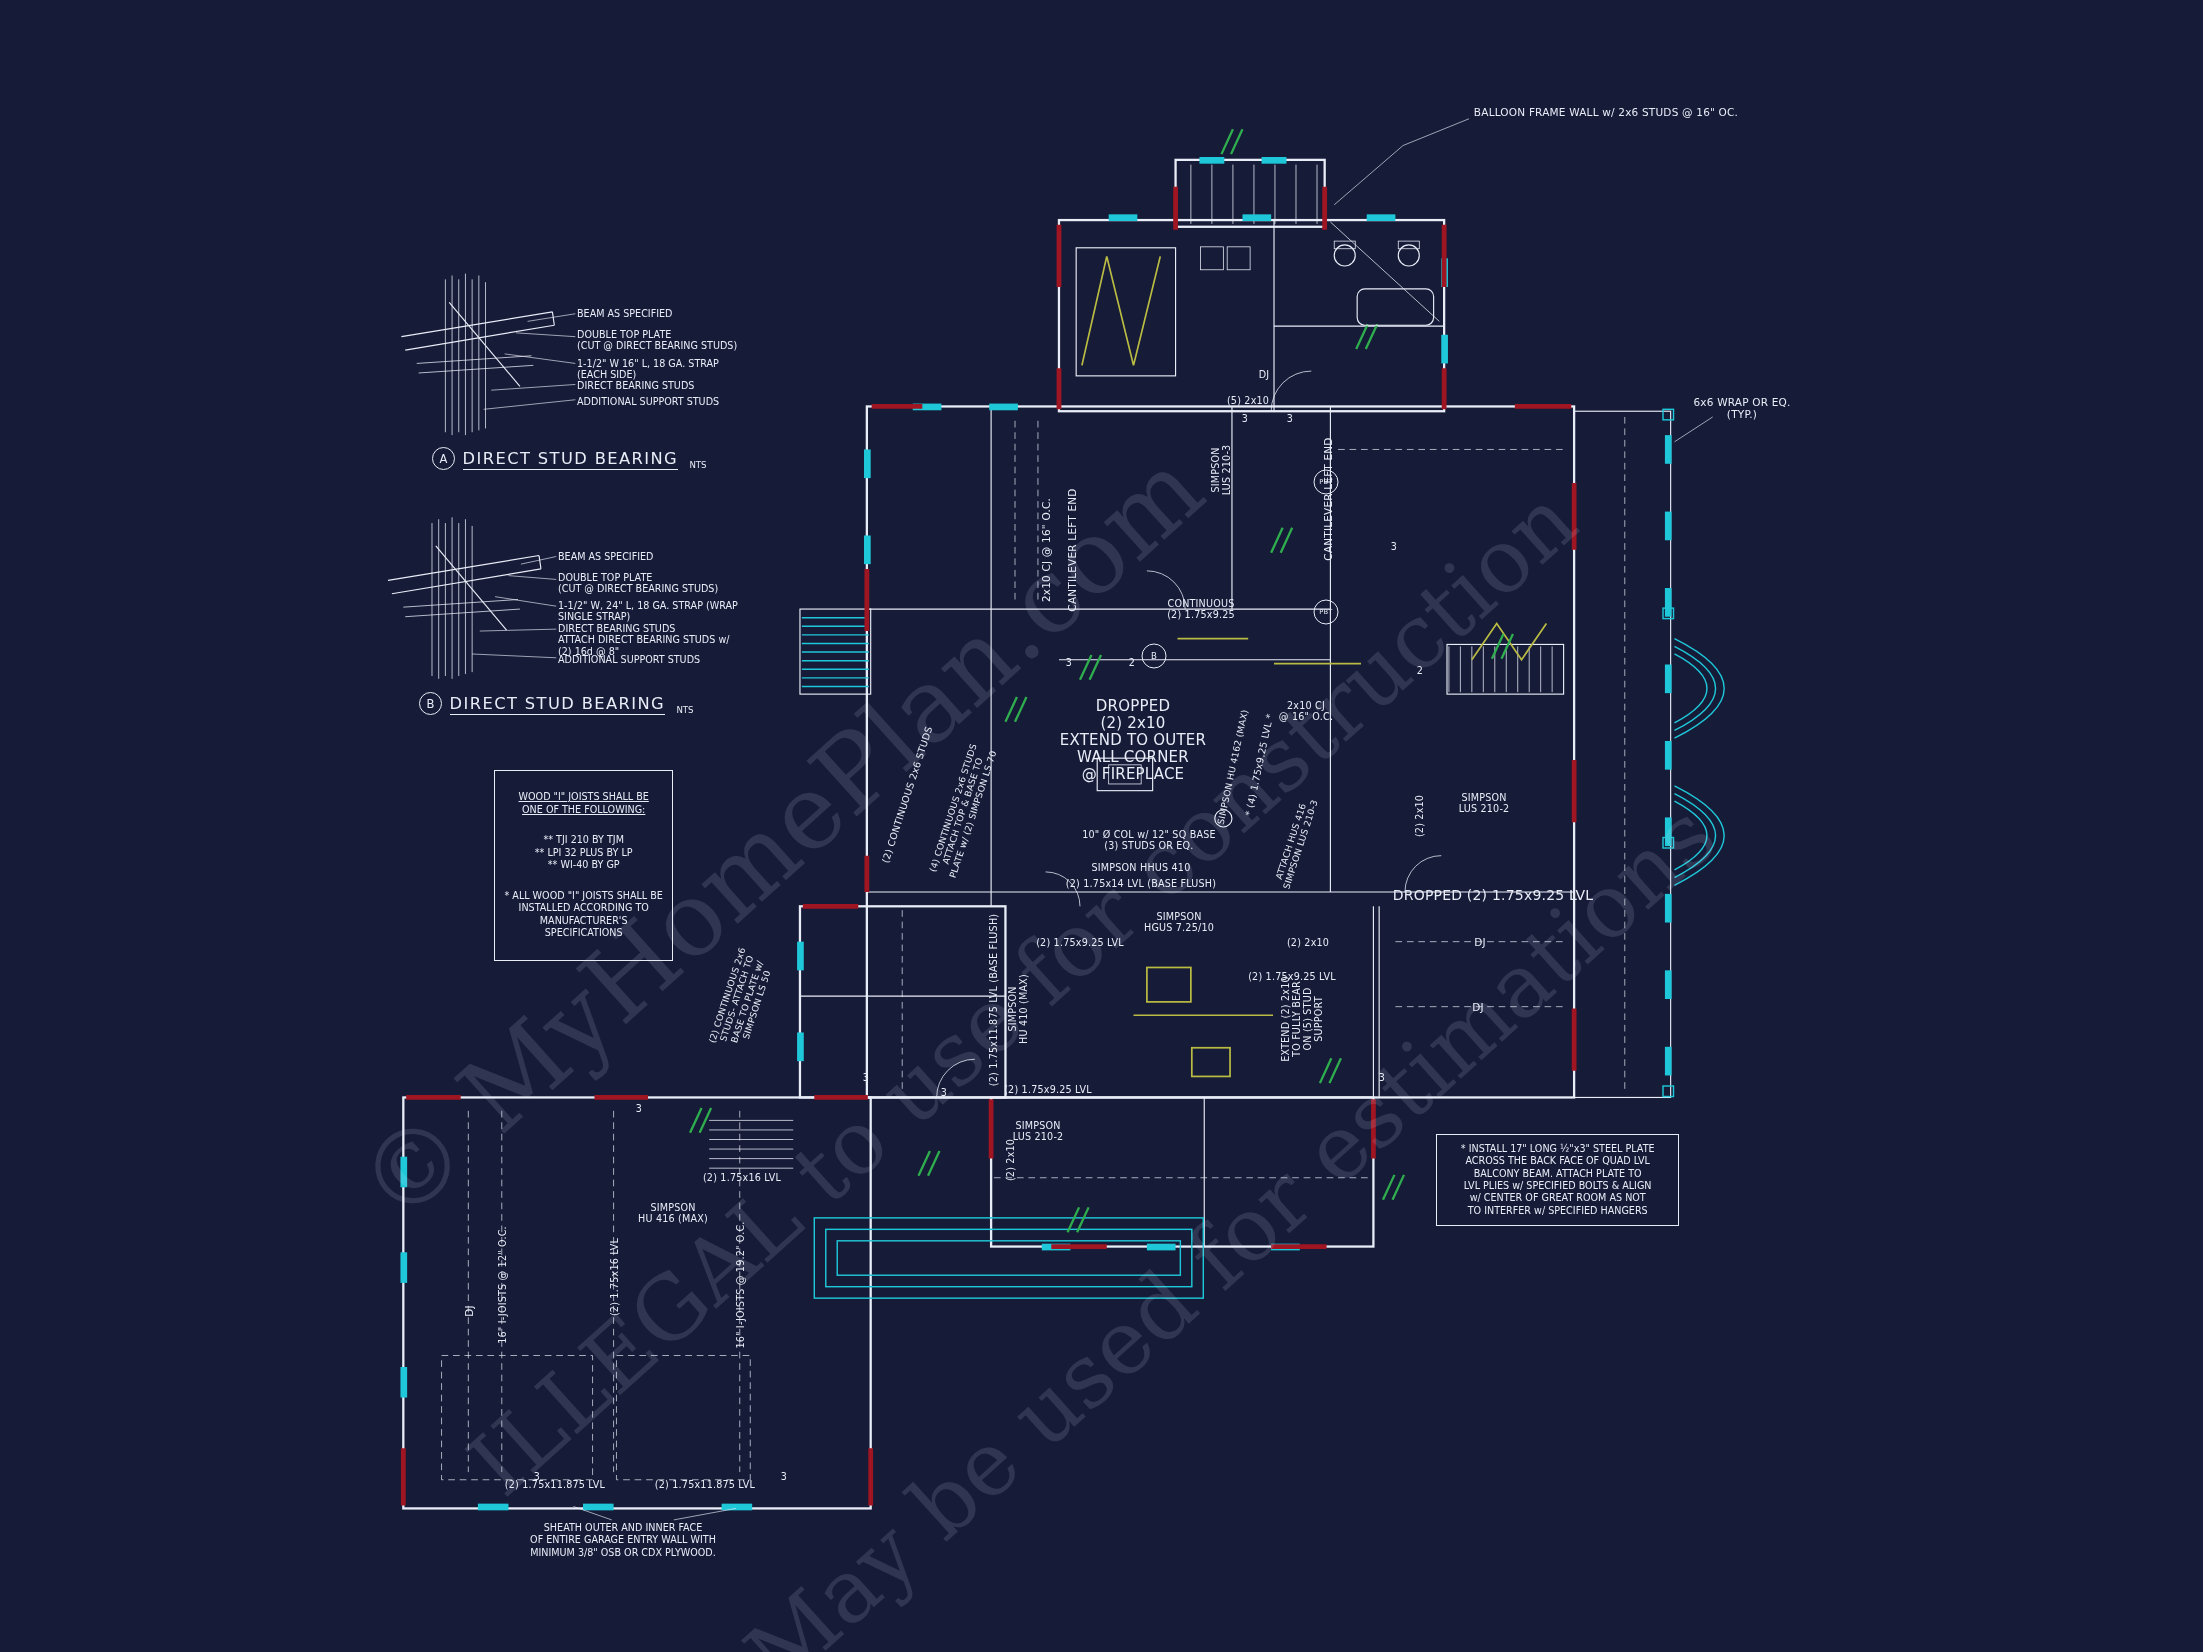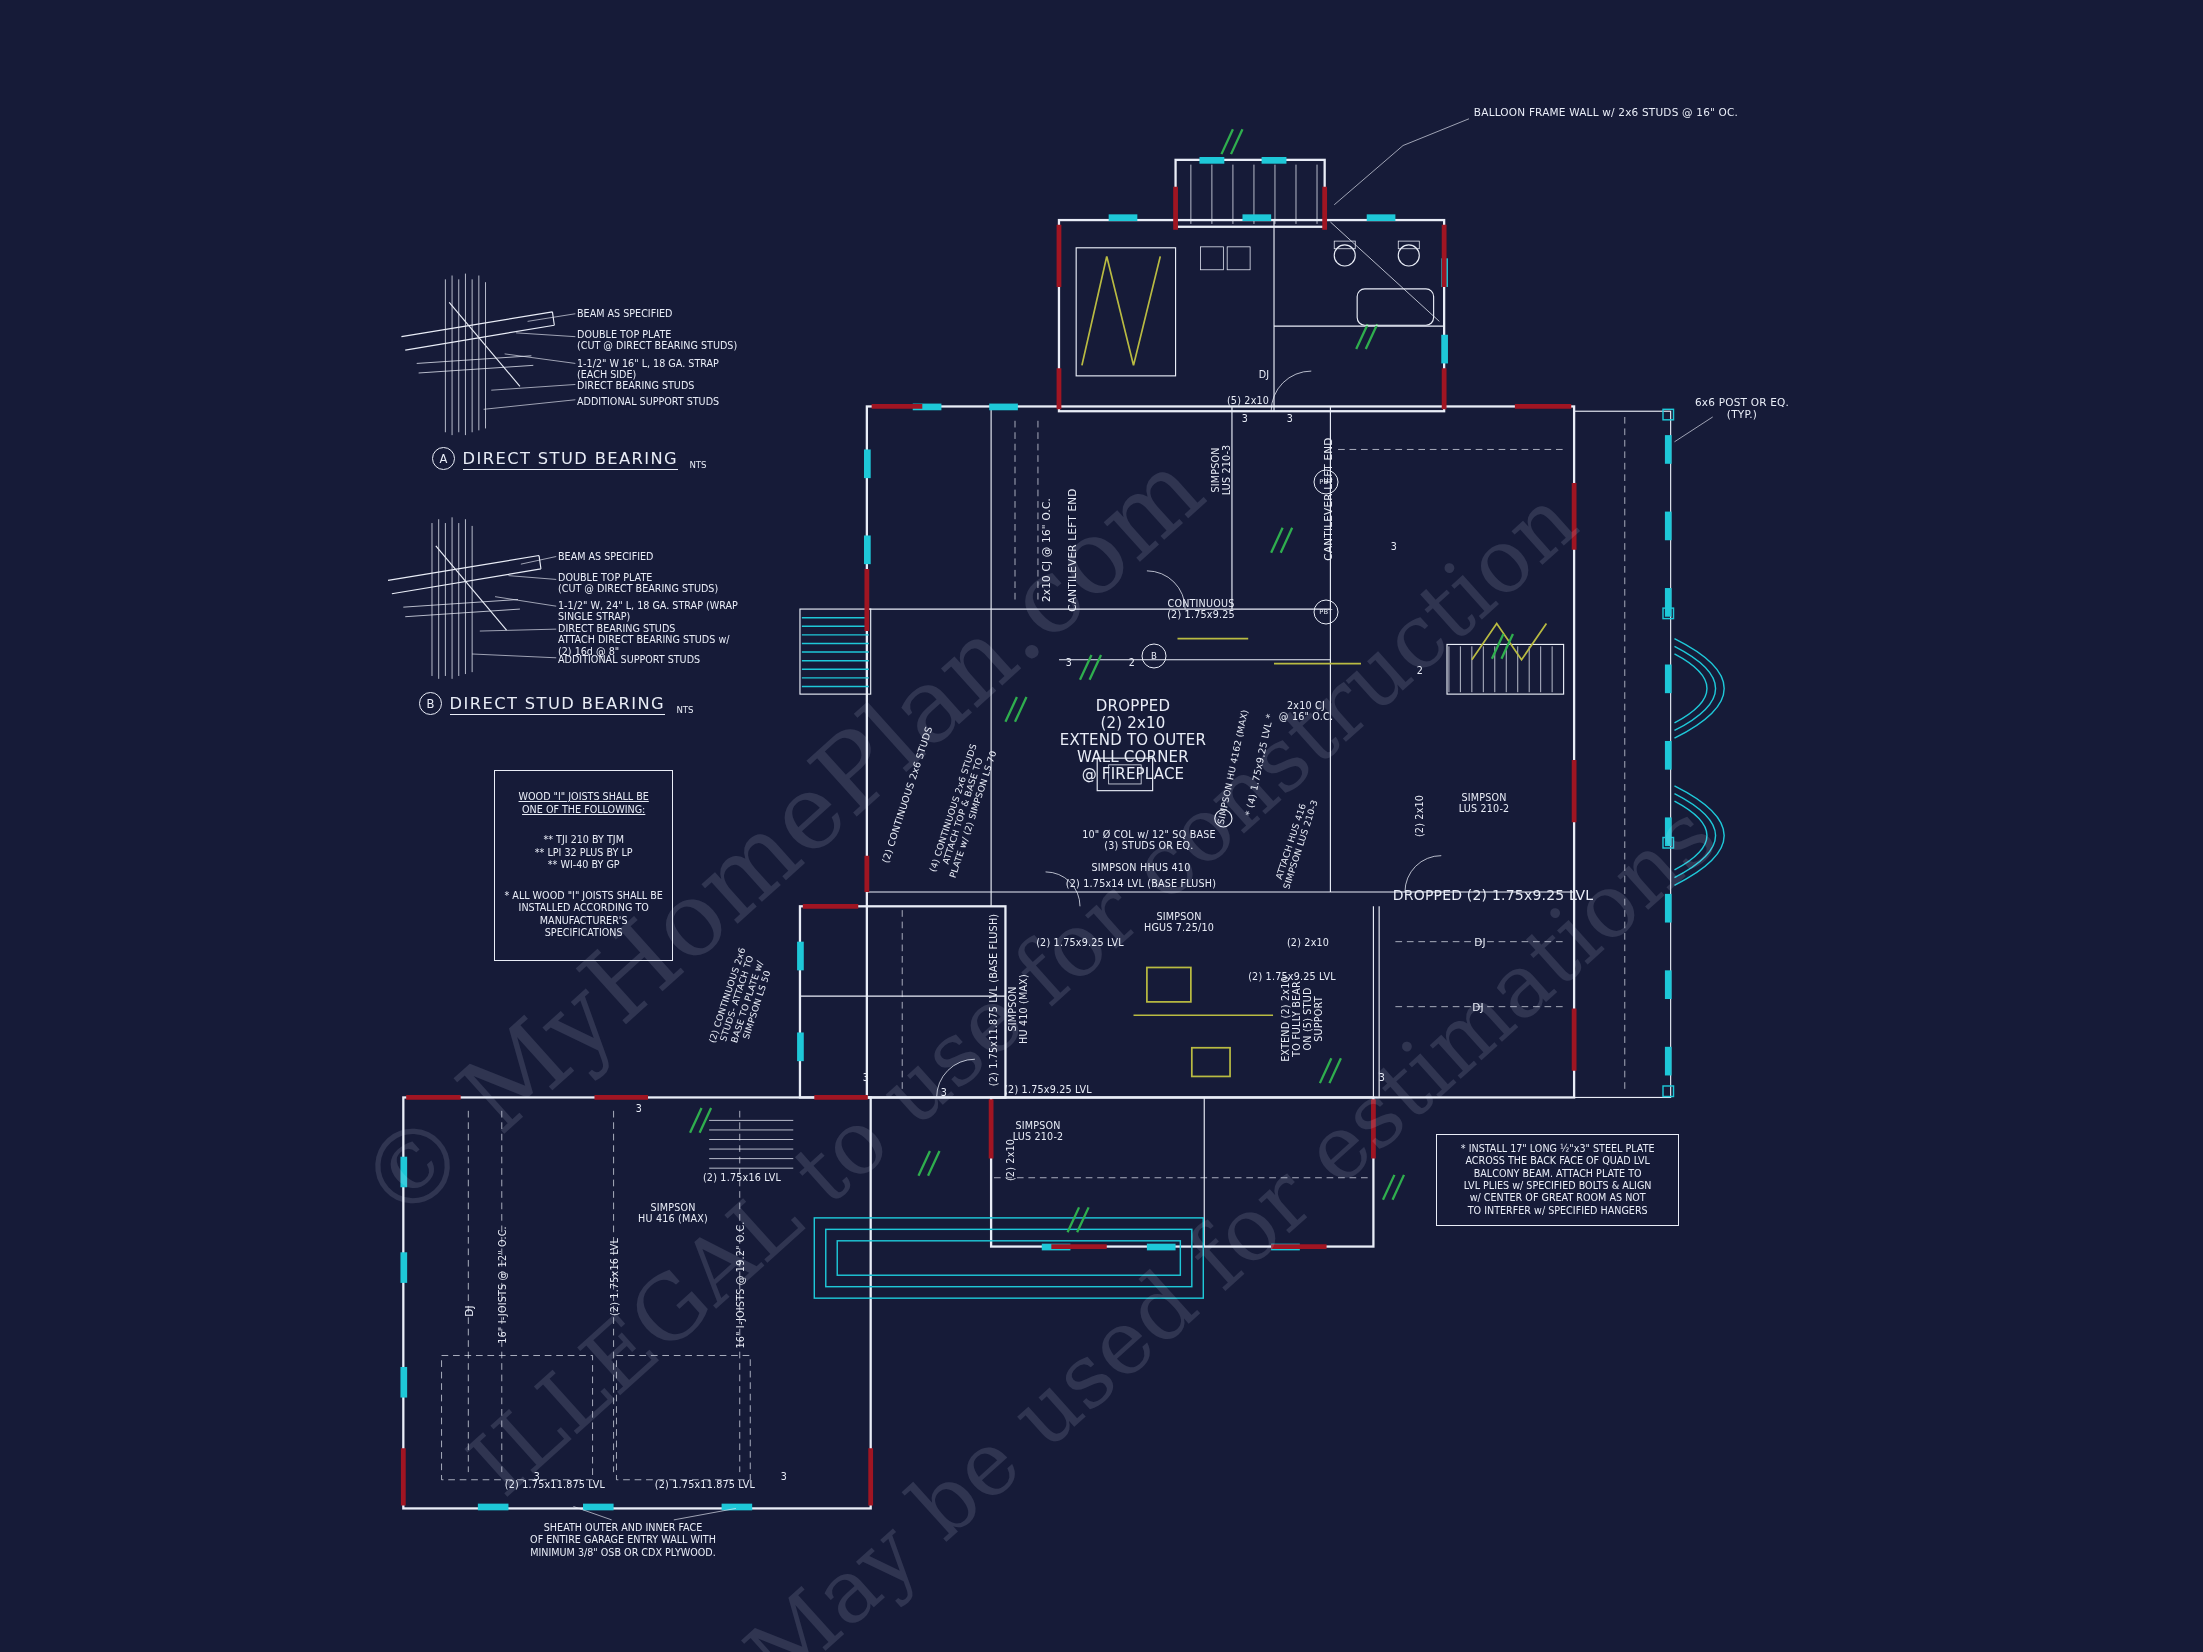--- a/index.html
+++ b/index.html
@@ -212,21 +212,21 @@
 w/ CENTER OF GREAT ROOM AS NOT
 TO INTERFER w/ SPECIFIED HANGERS</div>
 
   <div class="floating-note" style="left:623px;top:1522px;">SHEATH OUTER AND INNER FACE
 OF ENTIRE GARAGE ENTRY WALL WITH
 MINIMUM 3/8" OSB OR CDX PLYWOOD.</div>
 
 
   <div id="annotation-layer">
       <div class="ann" style="left: 1606px; top: 113px; font-size: 10.5px; transform: translate(-50%, -50%) rotate(0deg);">BALLOON FRAME WALL w/ 2x6 STUDS @ 16" OC.</div>
-      <div class="ann" style="left: 1742px; top: 409px; font-size: 10.5px; transform: translate(-50%, -50%) rotate(0deg);">6x6 POST OR EQ.
+      <div class="ann" style="left: 1742px; top: 409px; font-size: 10.5px; transform: translate(-50%, -50%) rotate(0deg);">6x6 WRAP OR EQ.
 (TYP.)</div>
       <div class="ann" style="left: 1047px; top: 550px; font-size: 10.5px; transform: translate(-50%, -50%) rotate(-90deg);">2x10 CJ @ 16" O.C.</div>
       <div class="ann" style="left: 1073px; top: 550px; font-size: 10.5px; transform: translate(-50%, -50%) rotate(-90deg);">CANTILEVER LEFT END</div>
       <div class="ann" style="left: 1222px; top: 470px; font-size: 9.6px; transform: translate(-50%, -50%) rotate(-90deg);">SIMPSON
 LUS 210-3</div>
       <div class="ann" style="left: 1329px; top: 499px; font-size: 10.5px; transform: translate(-50%, -50%) rotate(-90deg);">CANTILEVER LEFT END</div>
       <div class="ann" style="left: 1201px; top: 610px; font-size: 9.6px; transform: translate(-50%, -50%) rotate(0deg);">CONTINUOUS
 (2) 1.75x9.25</div>
       <div class="ann" style="left: 1133px; top: 732px; font-size: 15px; transform: translate(-50%, -50%) rotate(0deg); margin-top: 9px;">DROPPED
 (2) 2x10

